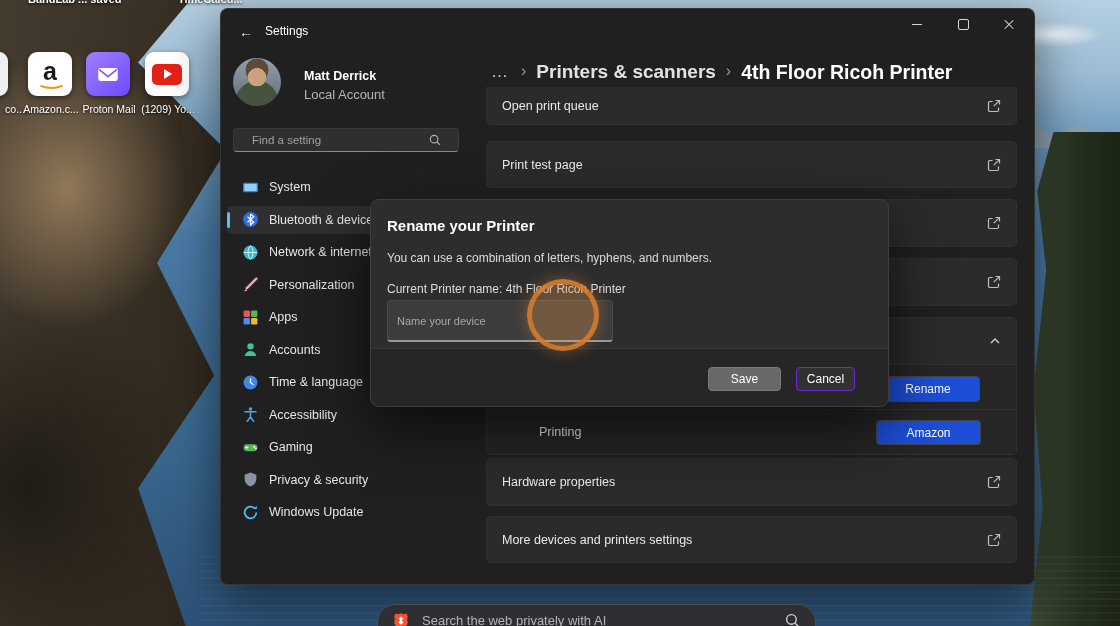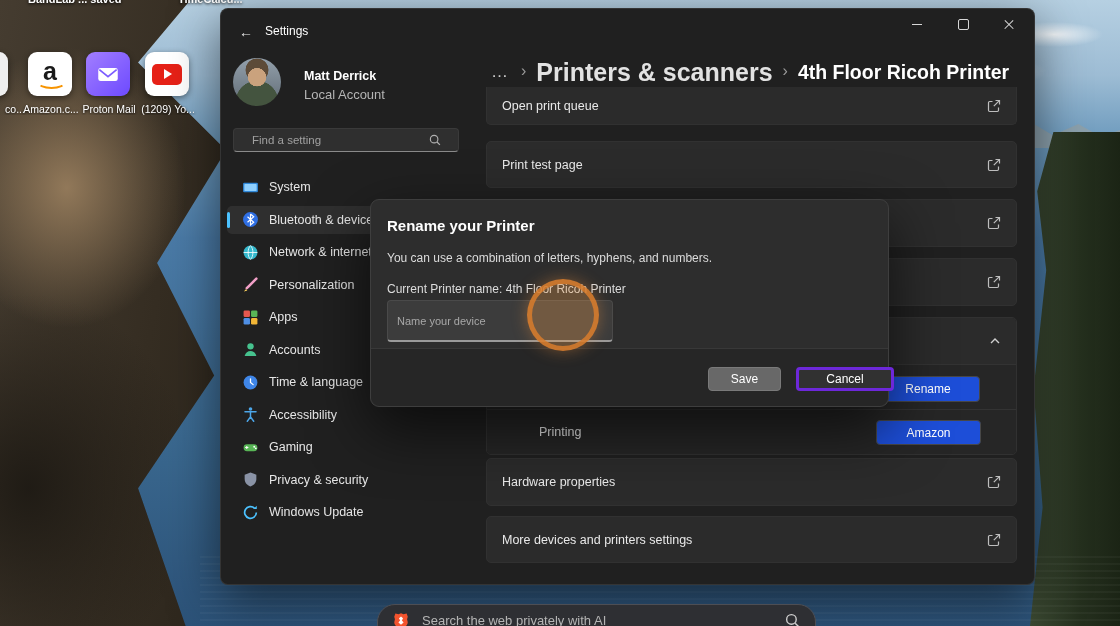--- a/index.html
+++ b/index.html
@@ -67,21 +67,21 @@
     position:relative;width:232px;box-sizing:border-box;}
   .nitem.sel{background:rgba(255,255,255,.07);}
   .accent{position:absolute;left:0;top:6px;width:3px;height:16px;border-radius:2px;background:#4cc2ff;}
   .nico{width:17px;height:17px;flex:none;display:flex;}
   .nico svg{width:17px;height:17px;}
   .nlabel{margin-left:10px;font-size:12.5px;color:#e6e6e6;white-space:nowrap;}
   
   .crumbs{position:absolute;left:268px;top:46px;height:34px;display:flex;align-items:center;gap:10px;}
   .cr-ell{font-size:17px;color:#cfcfcf;background:transparent;border:none;padding:0 2px;letter-spacing:1px;}
   .cr-sep{font-size:16px;color:#9a9a9a;margin-top:-2px;}
-  .cr-parent{font-size:25px;font-weight:600;color:#e2e2e2;}
+  .cr-parent{font-size:19px;font-weight:600;color:#e2e2e2;}
   .cr-cur{font-size:19.5px;font-weight:700;color:#fff;}
   
   .row{position:absolute;left:265px;width:531px;background:#2b2b2b;border:1px solid #313131;border-radius:5px;
     display:flex;align-items:center;justify-content:space-between;padding:0 15px;box-sizing:border-box;
     color:#e9e9e9;font-size:12.5px;}
   .r1{top:78px;height:38px;border-top:none;border-radius:0 0 5px 5px;}
   .r2{top:132px;height:47px;}
   .r3{top:190px;height:48px;}
   .r4{top:249px;height:48px;}
   .rhw{top:449px;height:48px;}
@@ -103,21 +103,21 @@
   .dlg-desc{position:absolute;left:16px;top:51px;font-size:12px;color:#dcdcdc;}
   .dlg-cur{position:absolute;left:16px;top:82px;font-size:12px;color:#dcdcdc;}
   .dlg-input{position:absolute;left:16px;top:100px;width:226px;height:42px;box-sizing:border-box;background:#3c3c3c;
     border:1px solid #4a4a4a;border-bottom:2px solid #9a9a9a;border-radius:4px;color:#eee;font-size:11px;
     padding:8px 9px;font-family:inherit;outline:none;}
   .dlg-input::placeholder{color:#a8a8a8;}
   .dlg-footer{position:absolute;left:0;bottom:0;width:100%;height:57px;background:#262626;
     border-top:1px solid #383838;border-radius:0 0 9px 9px;}
   .btn-save{position:absolute;left:337px;top:18px;width:73px;height:24px;background:#686868;border:1px solid #7a7a7a;
     border-radius:4px;color:#fff;font-size:12px;font-family:inherit;}
-  .btn-cancel{position:absolute;left:425px;top:18px;width:98px;height:24px;background:#313131;border:3px solid #6d28d9;
+  .btn-cancel{position:absolute;left:425px;top:18px;width:59px;height:24px;background:#313131;border:1px solid #6d28d9;
     border-radius:4px;color:#fff;font-size:12px;font-family:inherit;}
   
   .ring{position:absolute;left:527px;top:279px;width:62px;height:62px;border-radius:50%;
     border:5px solid rgba(217,125,45,.85);background:rgba(240,160,80,.30);
     box-shadow:0 0 16px rgba(230,140,60,.4);z-index:50;pointer-events:none;}
   
   .websearch{position:absolute;left:377px;top:604px;width:439px;height:44px;background:#2e2f33;
     border:1px solid #4d4e54;border-radius:18px;display:flex;align-items:flex-start;padding:7px 14px 0 14px;
     box-sizing:border-box;z-index:5;}
   .websearch input{flex:1;margin-left:10px;background:transparent;border:none;outline:none;color:#d0d0d0;

